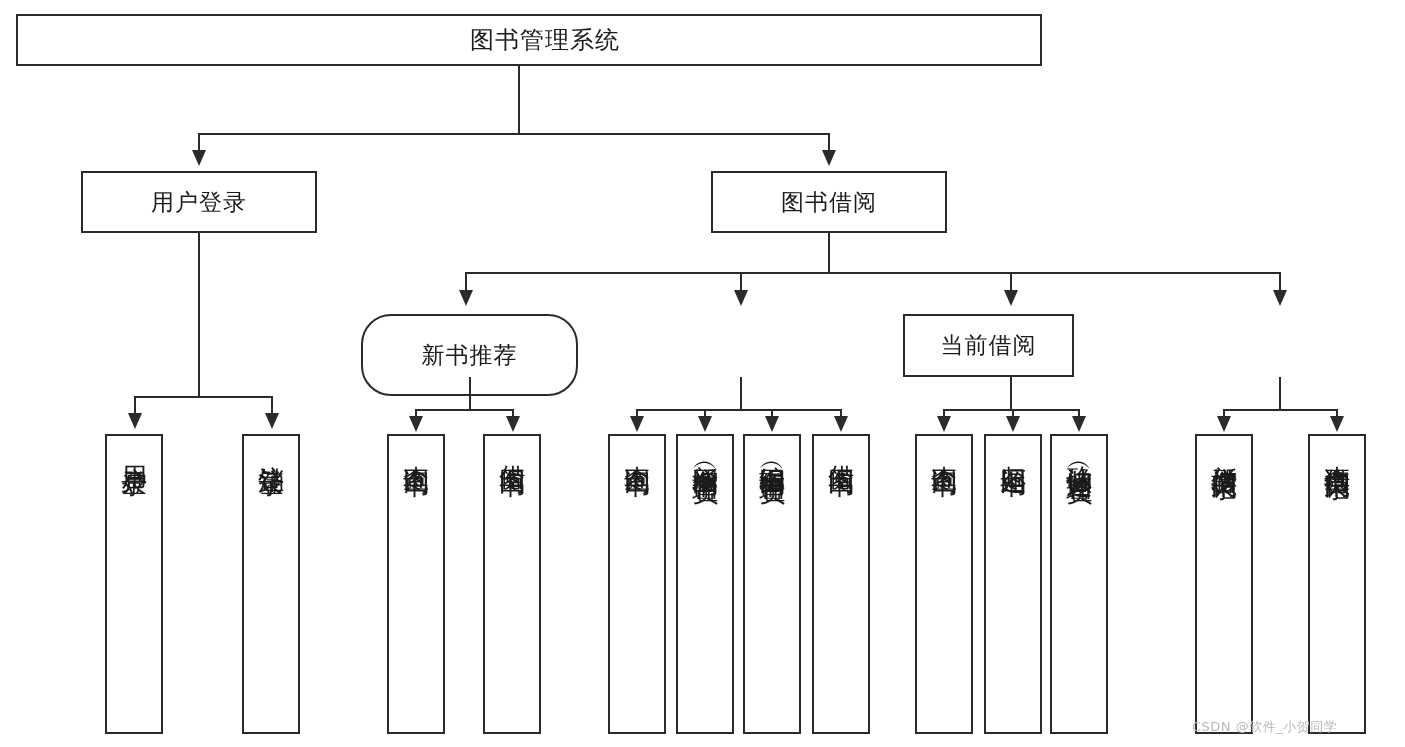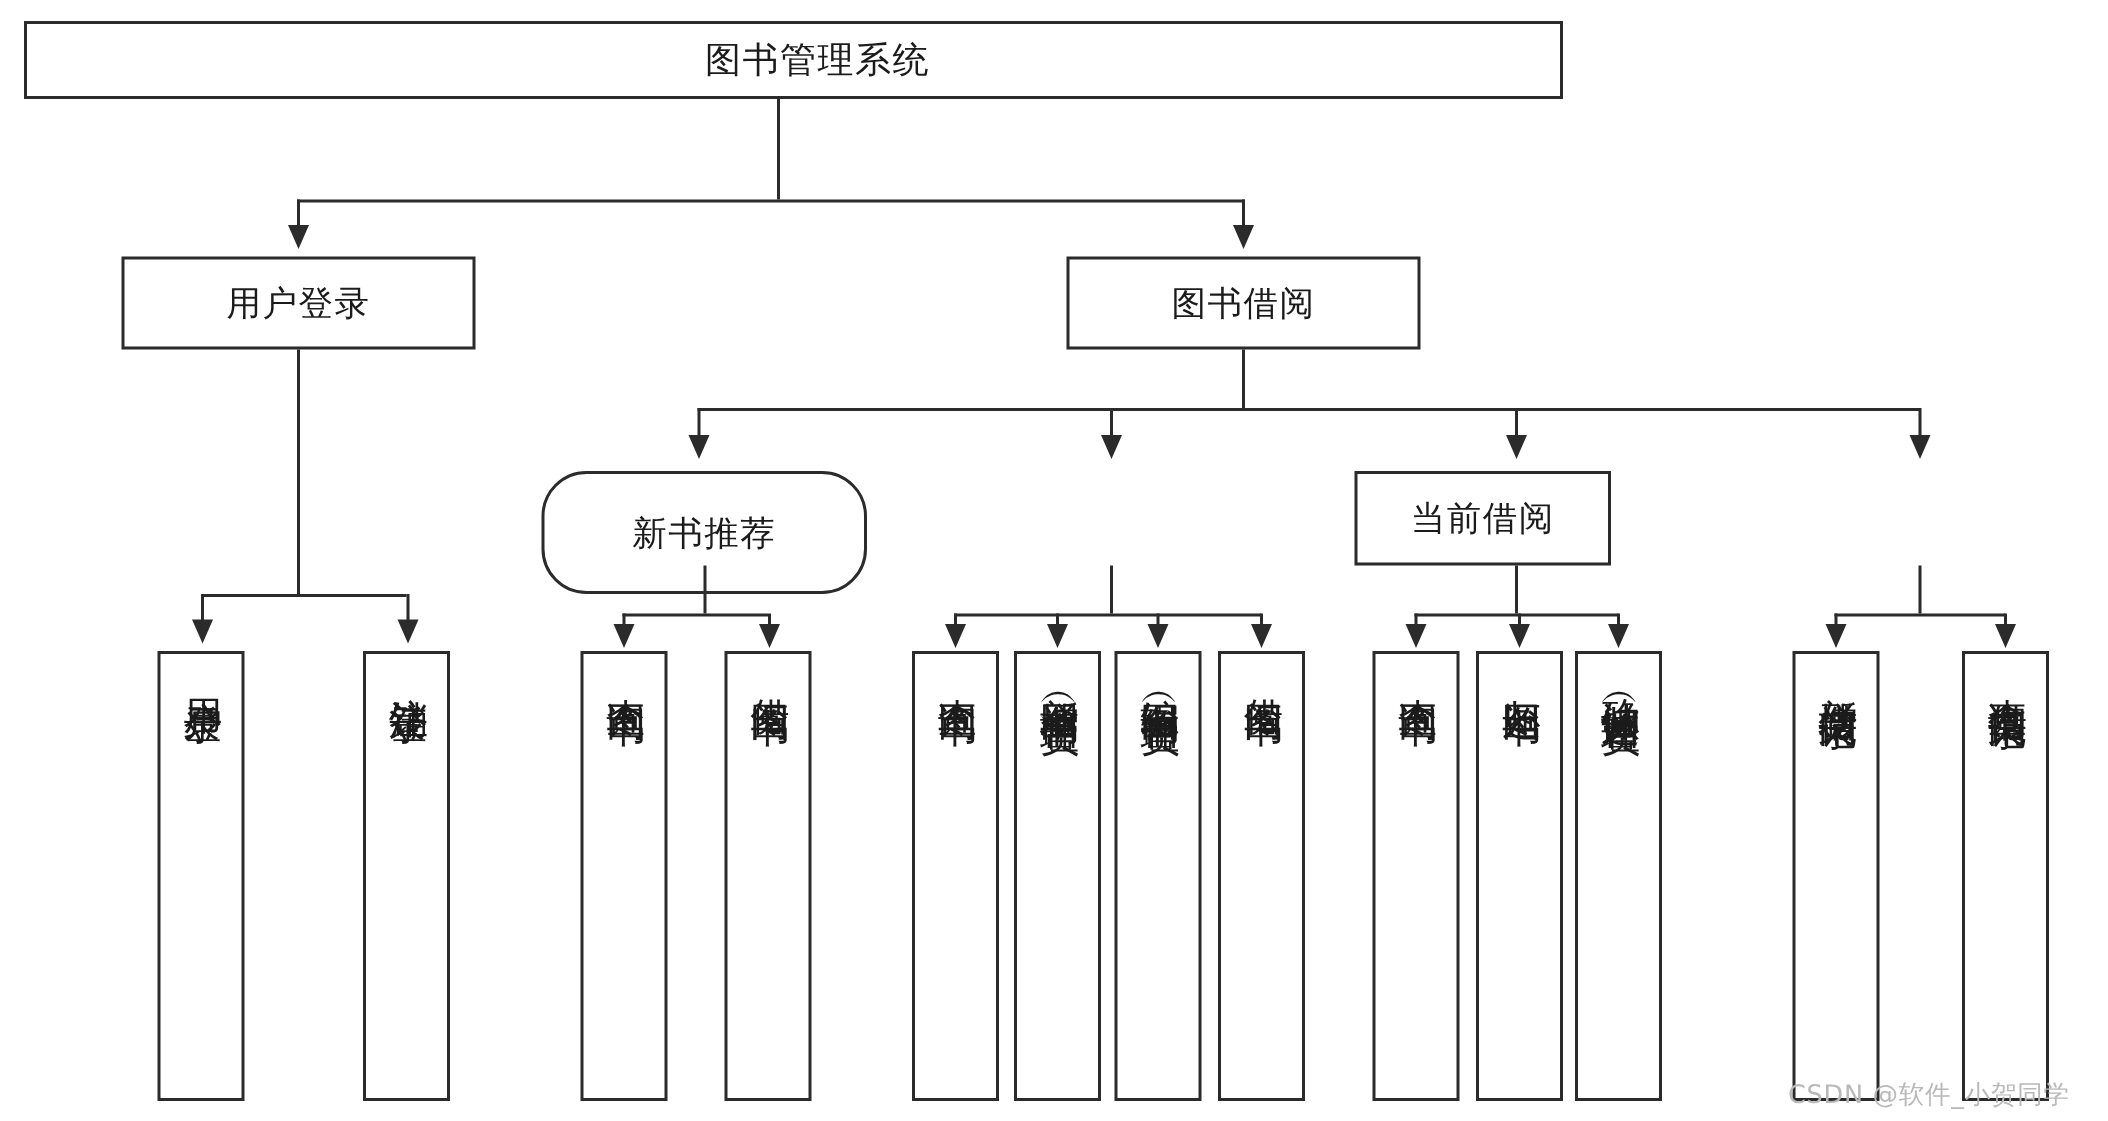--- a/index.html
+++ b/index.html
@@ -59,21 +59,21 @@
     position:absolute;
     width:0;height:0;
     border-left:7px solid transparent;
     border-right:7px solid transparent;
     border-top:16px solid #2b2b2b;
   }
 
   
   #watermark{
     position:absolute;
-    font-size:17px;
+    font-size:13px;
     color:#b9b9b9;
     white-space:nowrap;
     letter-spacing:0.5px;
     pointer-events:none;
   }
 </style>
 </head>
 <body>
 
 <div id="canvas">

